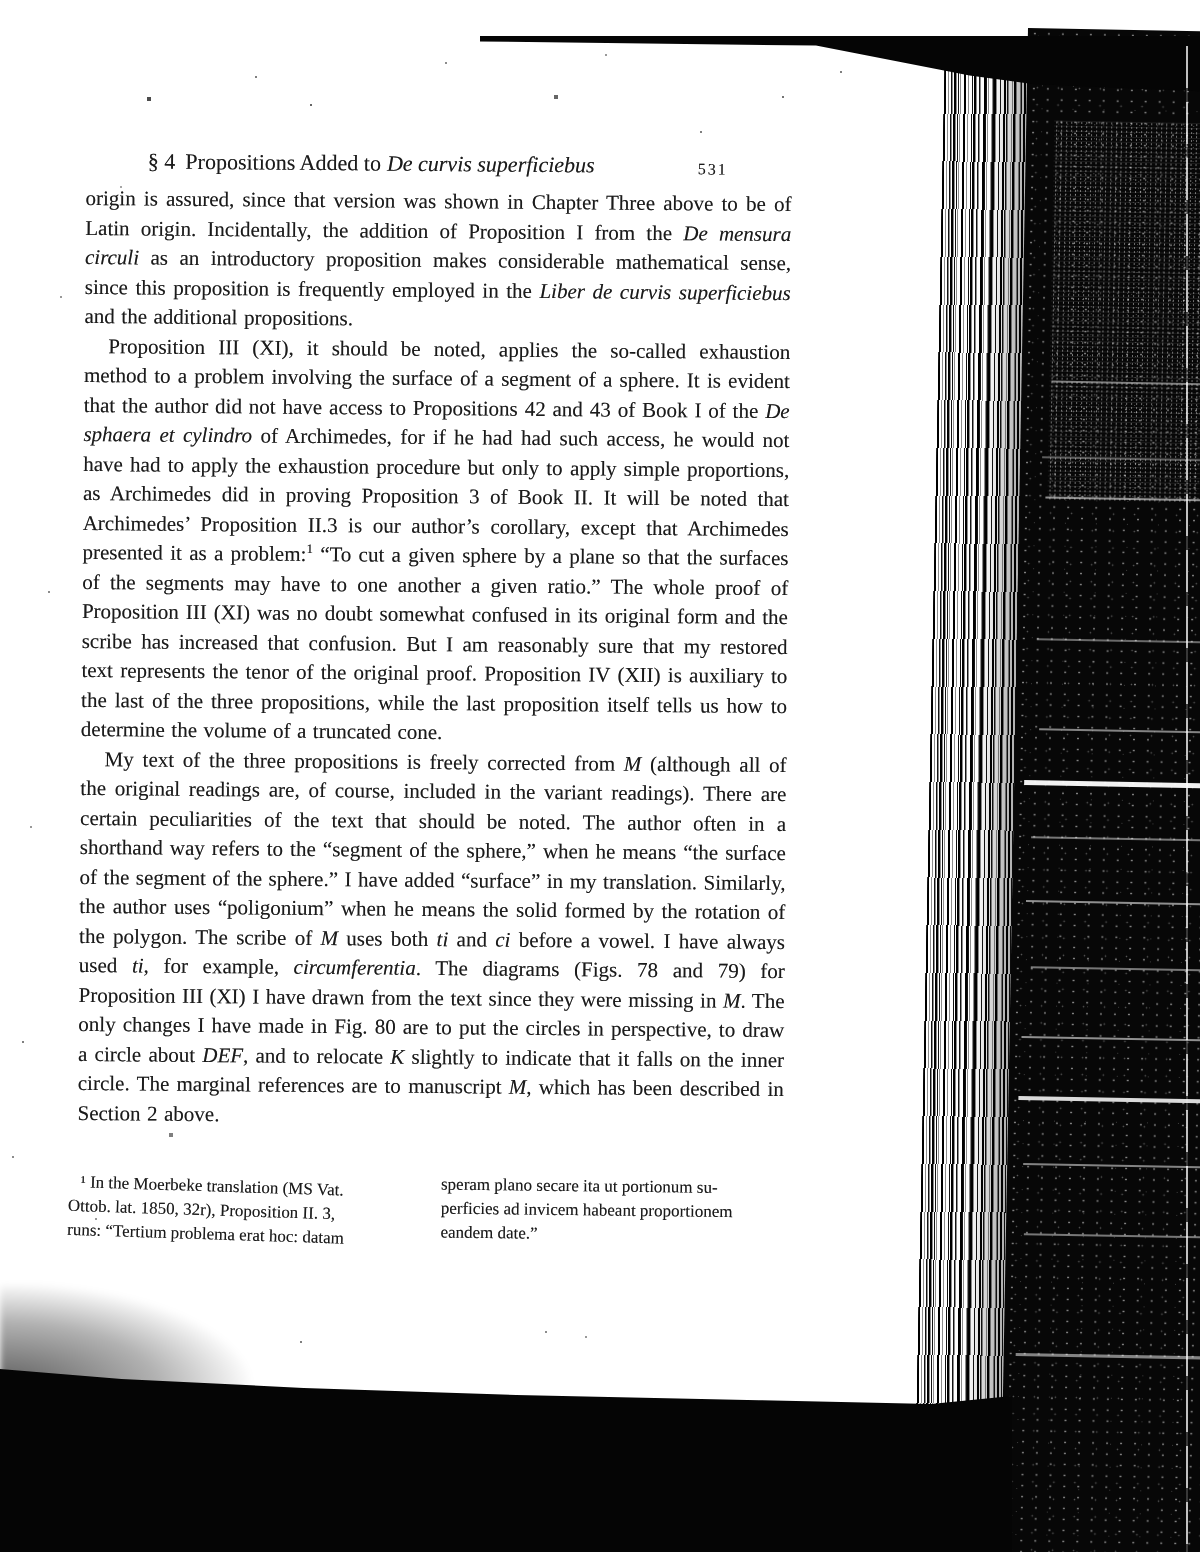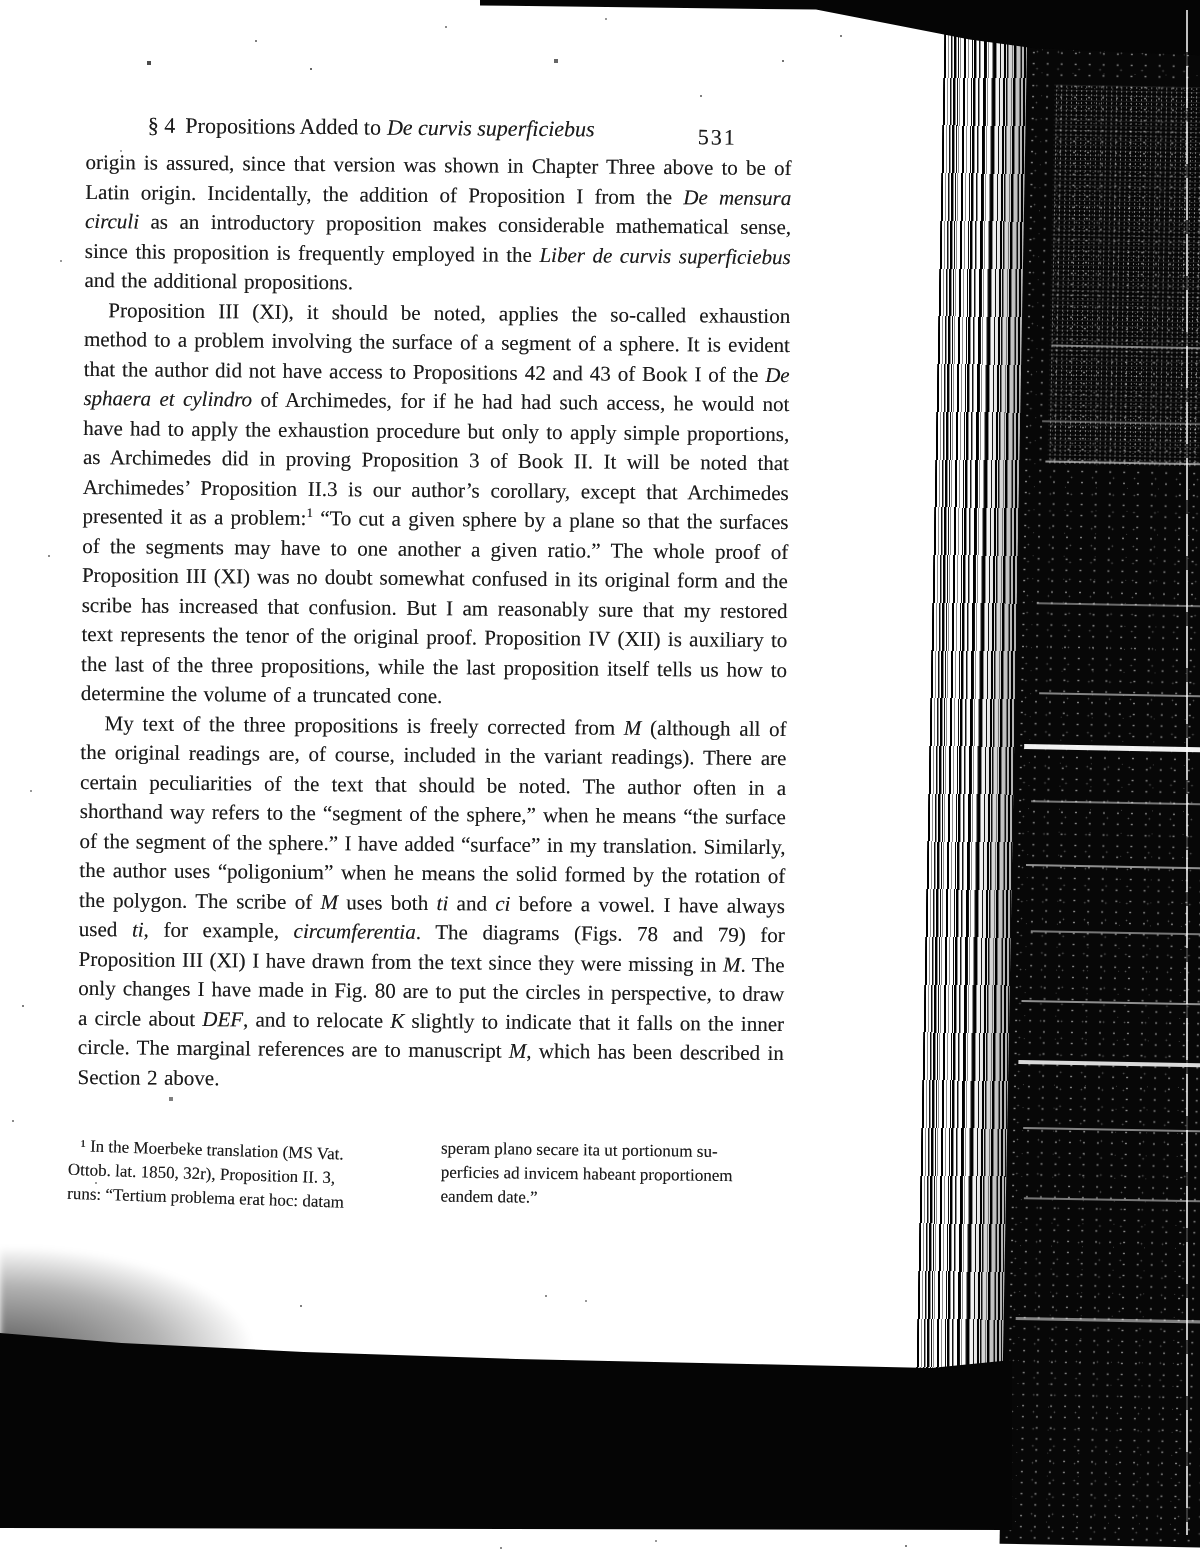--- a/index.html
+++ b/index.html
@@ -1,35 +1,35 @@
 <!DOCTYPE html>
 <html><head>
 <meta charset="utf-8">
 <style>
   html,body{margin:0;padding:0;}
   body{
     width:1200px;height:1552px;position:relative;overflow:hidden;
     background:#ffffff;
     font-family:"Liberation Serif","DejaVu Serif",serif;
   }
-  .scan-root{position:absolute;inset:0;}
+  .scan-root{position:absolute;inset:0;margin-top:36px;}
 
   
   .page-text{
     position:absolute;left:86px;top:112px;width:706px;
     transform:rotate(0.5deg);transform-origin:0 0;
     color:#1b1b1b;
     text-shadow:0 0 .5px rgba(0,0,0,.45);
     z-index:1;
   }
   .header-row{position:relative;height:36px;font-size:22px;}
   .hdr{position:absolute;left:62px;top:0;white-space:nowrap;}
   .hdr .hsp{margin-left:10px;}
   .hdr .it{margin-left:6px;}
-  .pagenum{position:absolute;left:612px;top:7px;font-size:22px;letter-spacing:2px;}
+  .pagenum{position:absolute;left:612px;top:7px;font-size:16px;letter-spacing:2px;}
   .it{font-style:italic;}
   .sup{vertical-align:super;font-size:0.62em;line-height:0;}
   .body-text{font-size:21px;line-height:29.5px;text-align:justify;word-spacing:.06em;}
   .body-text p{margin:0;}
   .body-text p.indent{text-indent:24px;}
   .footnote{display:flex;margin-top:42px;margin-left:-8px;font-size:17px;line-height:24px;}
   .fn-left{width:362px;transform:rotate(1.3deg);transform-origin:0 0;}
   .fn-left div:first-child{padding-left:12px;}
   .fn-right{width:332px;margin-left:10px;transform:rotate(0.2deg);}
   .fn-left div,.fn-right div{white-space:nowrap;}

